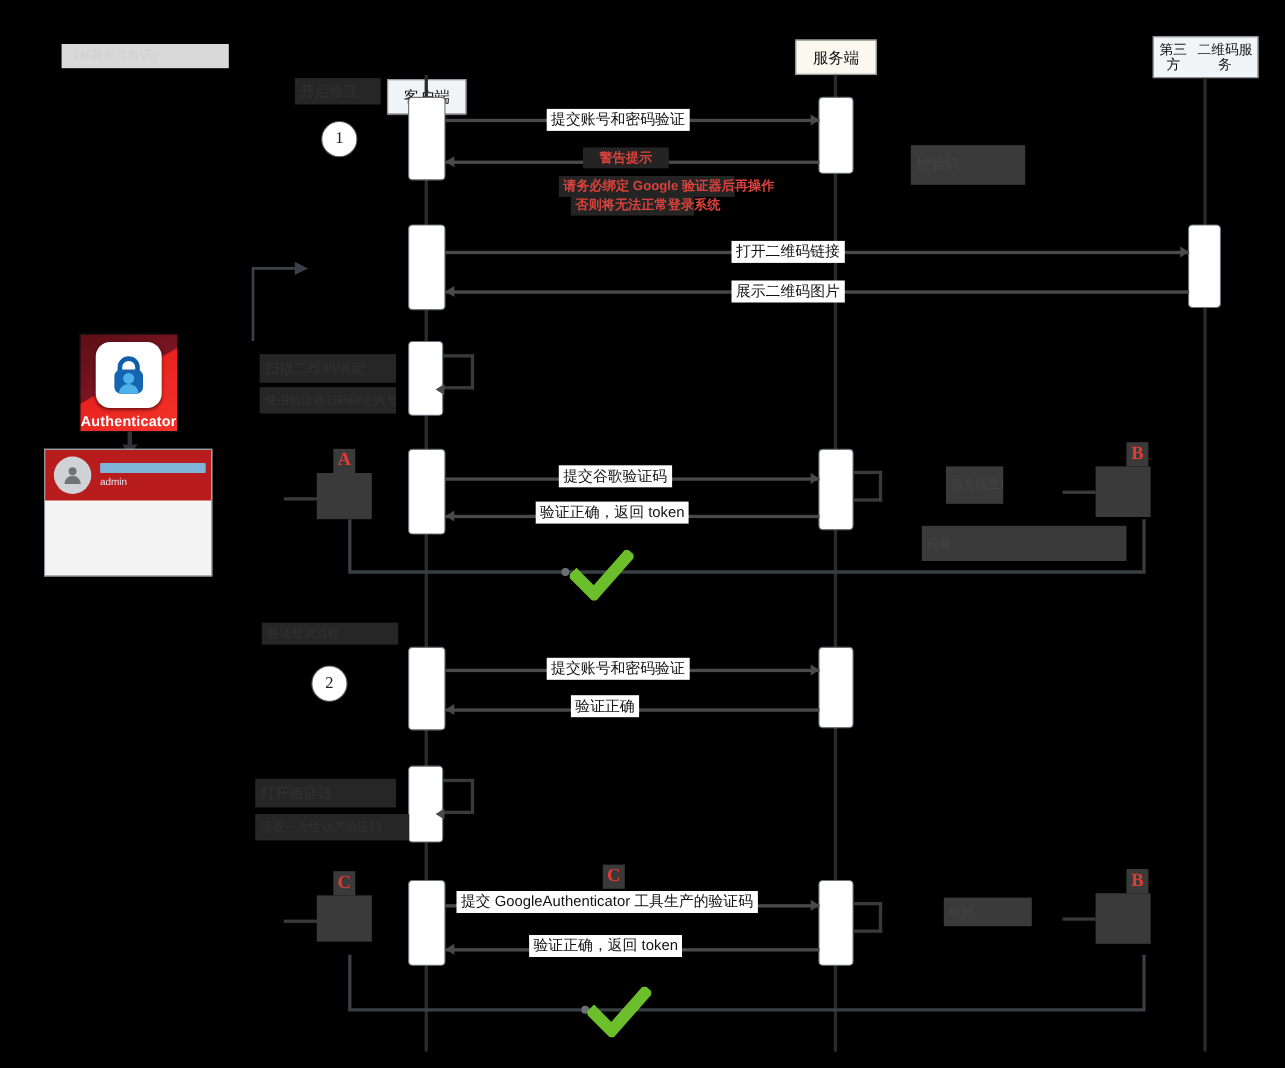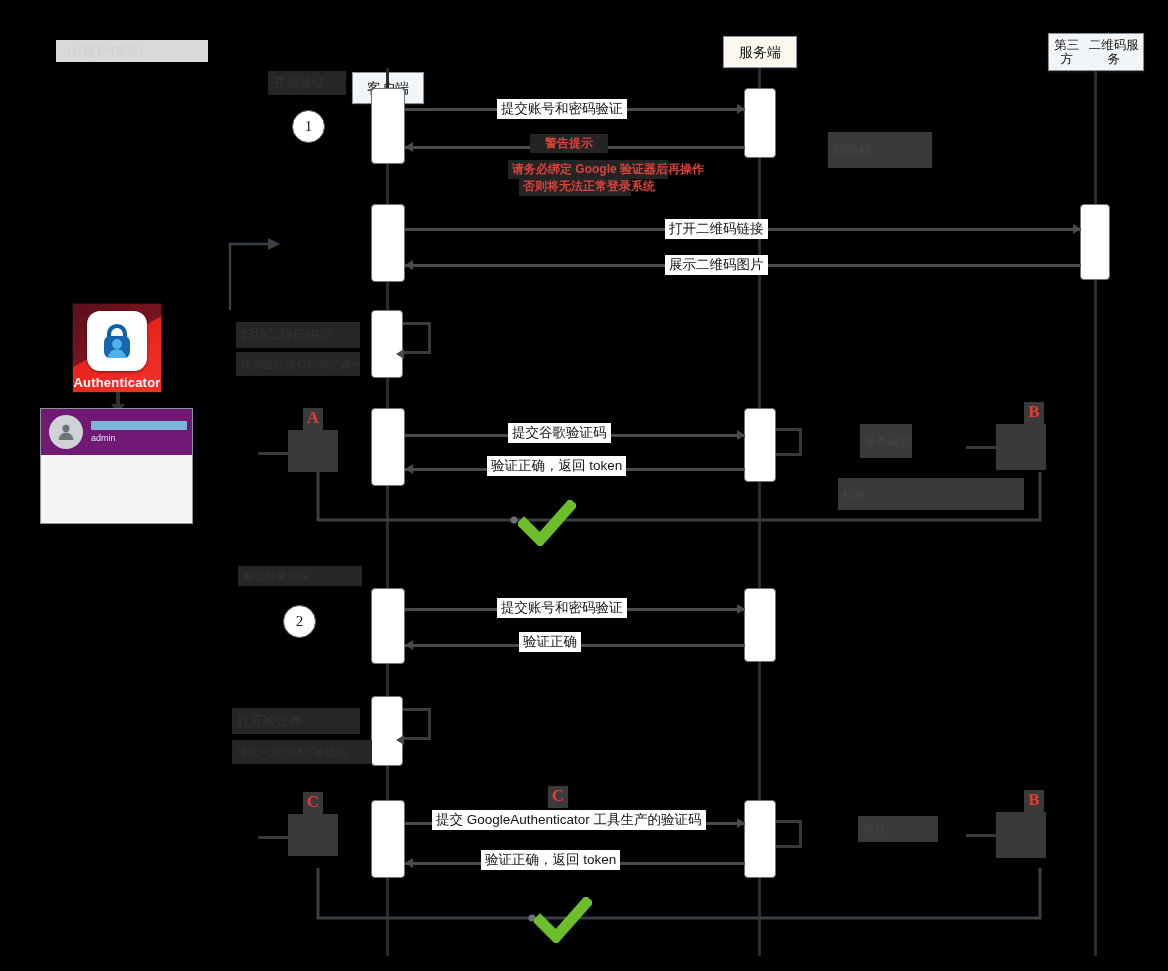--- a/index.html
+++ b/index.html
@@ -59,21 +59,21 @@
   
   .authtile{background:linear-gradient(150deg,#5c0f18 0%,#7a1420 45%,#e8231f 46%,#f2332b 100%);
             border:1px solid #111;display:flex;flex-direction:column;
             align-items:center;justify-content:flex-start;}
   .authtile .iconsq{background:#fff;border-radius:22%;display:flex;align-items:center;
             justify-content:center;box-shadow:0 1px 3px rgba(0,0,0,.5);}
   .authtile .caption{color:#fff;font-size:13px;font-weight:bold;letter-spacing:.2px;}
 
   
   .card{background:#f4f4f4;border:1px solid #8f9296;overflow:hidden;}
-  .card .hdr{background:#701a75;display:flex;align-items:center;gap:8px;padding:6px 8px;}
+  .card .hdr{background:#b91c1c;display:flex;align-items:center;gap:8px;padding:6px 8px;}
   .card .avatar{width:34px;height:34px;border-radius:50%;background:#cfd3d6;
         display:flex;align-items:center;justify-content:center;flex:0 0 auto;}
   .card .hdrtxt{display:flex;flex-direction:column;gap:3px;min-width:0;}
   .card .namemask{height:9px;width:96px;background:#7fb3d8;border-radius:1px;}
   .card .sub{color:#dce9f3;font-size:9px;}
   .card .body{padding:7px 9px 9px 9px;}
   .card .seclbl{color:#9a9a9a;font-size:7.5px;letter-spacing:.3px;}
   .card .row{display:flex;gap:6px;align-items:flex-start;margin-top:7px;}
   .card .rowicn{width:15px;height:15px;flex:0 0 auto;opacity:.55;}
   .card .rowt1{color:#3a3a3a;font-size:9.5px;font-weight:bold;}
@@ -237,21 +237,21 @@
   <div class="abs msg" style="left:258px;top:836px;width:32px;"></div>
 
   <div class="abs act" style="left:371px;top:800px;width:34px;height:78px;"></div>
   <div class="abs act" style="left:744px;top:800px;width:32px;height:78px;"></div>
   <div class="abs" style="left:776px;top:820px;width:26px;height:28px;border:3px solid #3a3a3a;border-left:none;"></div>
 
   <div class="abs mark" style="left:548px;top:786px;width:20px;height:22px;">C</div>
 
   <div class="abs msg mid" style="left:405px;top:822px;width:340px;"></div>
   <div class="abs arrow right dim" style="left:737px;top:818px;"></div>
-  <div class="abs lbl" style="left:432px;top:810px;">提交 GoogleAuthenticator 工具生产的验证码</div>
+  <div class="abs lbl" style="left:415px;top:810px;">提交 GoogleAuthenticator 工具生产的验证码</div>
 
   <div class="abs msg mid" style="left:405px;top:862px;width:340px;"></div>
   <div class="abs arrow left dim" style="left:405px;top:858px;"></div>
   <div class="abs lbl" style="left:481px;top:850px;">验证正确，返回 token</div>
 
   <div class="abs mark" style="left:1024px;top:790px;width:20px;height:22px;">B</div>
   <div class="abs blur mid" style="left:996px;top:812px;width:50px;height:46px;"></div>
   <div class="abs blur mid" style="left:858px;top:816px;width:80px;height:26px;line-height:22px;font-size:11px;">校对</div>
   <div class="abs msg" style="left:966px;top:834px;width:30px;"></div>
 

